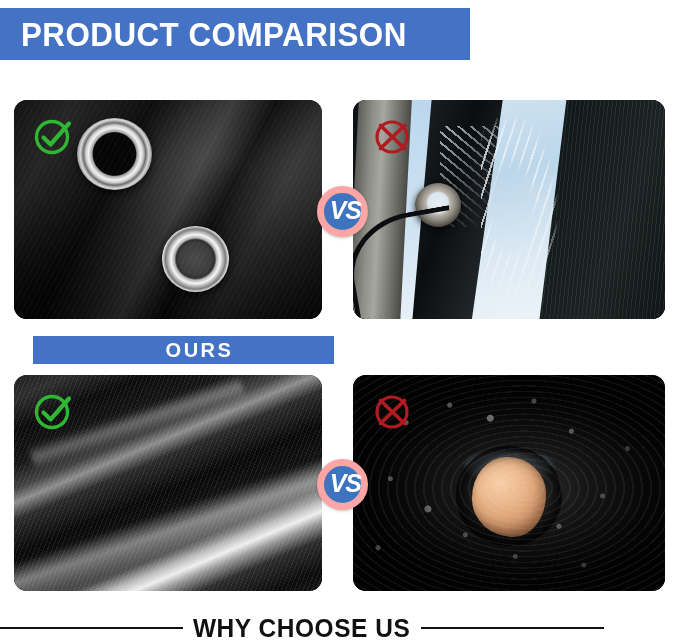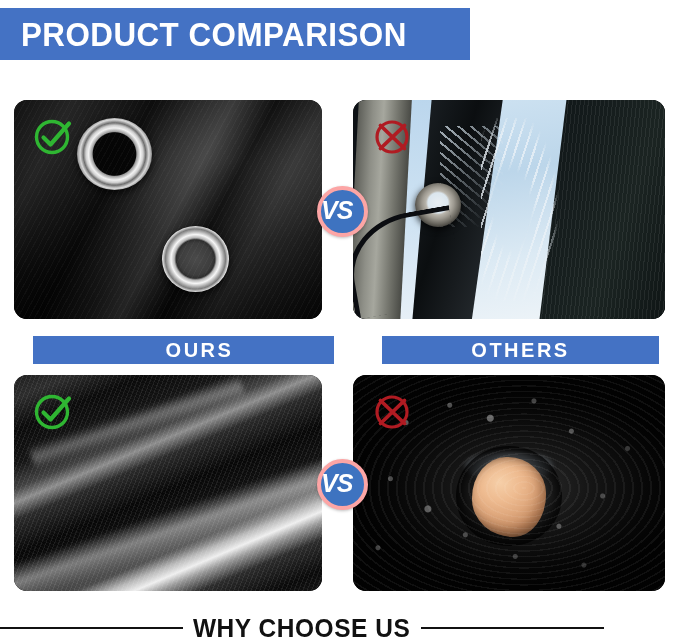--- a/index.html
+++ b/index.html
@@ -292,25 +292,25 @@
   }
   .icon-tl { left: 18px; top: 14px; }
 
   
   .vs-badge {
     position: absolute;
     width: 51px;
     height: 51px;
     border-radius: 50%;
     background: #3e73c0;
-    border: 4px solid #fca5a5;
+    border: 7px solid #fca5a5;
     box-sizing: border-box;
     display: flex;
     align-items: center;
-    justify-content: flex-start;
+    justify-content: flex-end;
     z-index: 8;
     box-shadow: 0 1px 3px rgba(0,0,0,0.25);
   }
   .vs-badge span {
     color: #ffffff;
     font-family: "Liberation Sans", sans-serif;
     font-size: 25px;
     font-weight: bold;
     font-style: italic;
     letter-spacing: -1px;
@@ -407,23 +407,20 @@
     </svg>
   </div>
 
   <div class="vs-badge" id="vs-top">
     <span>VS</span>
   </div>
 
   <div class="label-bar" id="label-ours">
     <span>OURS</span>
   </div>
-  <div class="label-bar" id="label-others">
-    <span>OTHERS</span>
-  </div>
 
   <div class="panel panel-left panel-row2">
     <div class="photo fabric-good">
       <div class="sheen2"></div>
       <div class="sheen"></div>
     </div>
     <svg class="status-icon icon-tl" viewBox="0 0 44 44">
       <circle cx="20" cy="23" r="15.5" fill="none" stroke="#2FB632" stroke-width="3.4"></circle>
       <path d="M11.5 23.5 L18.5 30.5 L37 9.5" fill="none" stroke="#2FB632" stroke-width="4.2" stroke-linecap="round" stroke-linejoin="round"></path>
     </svg>

